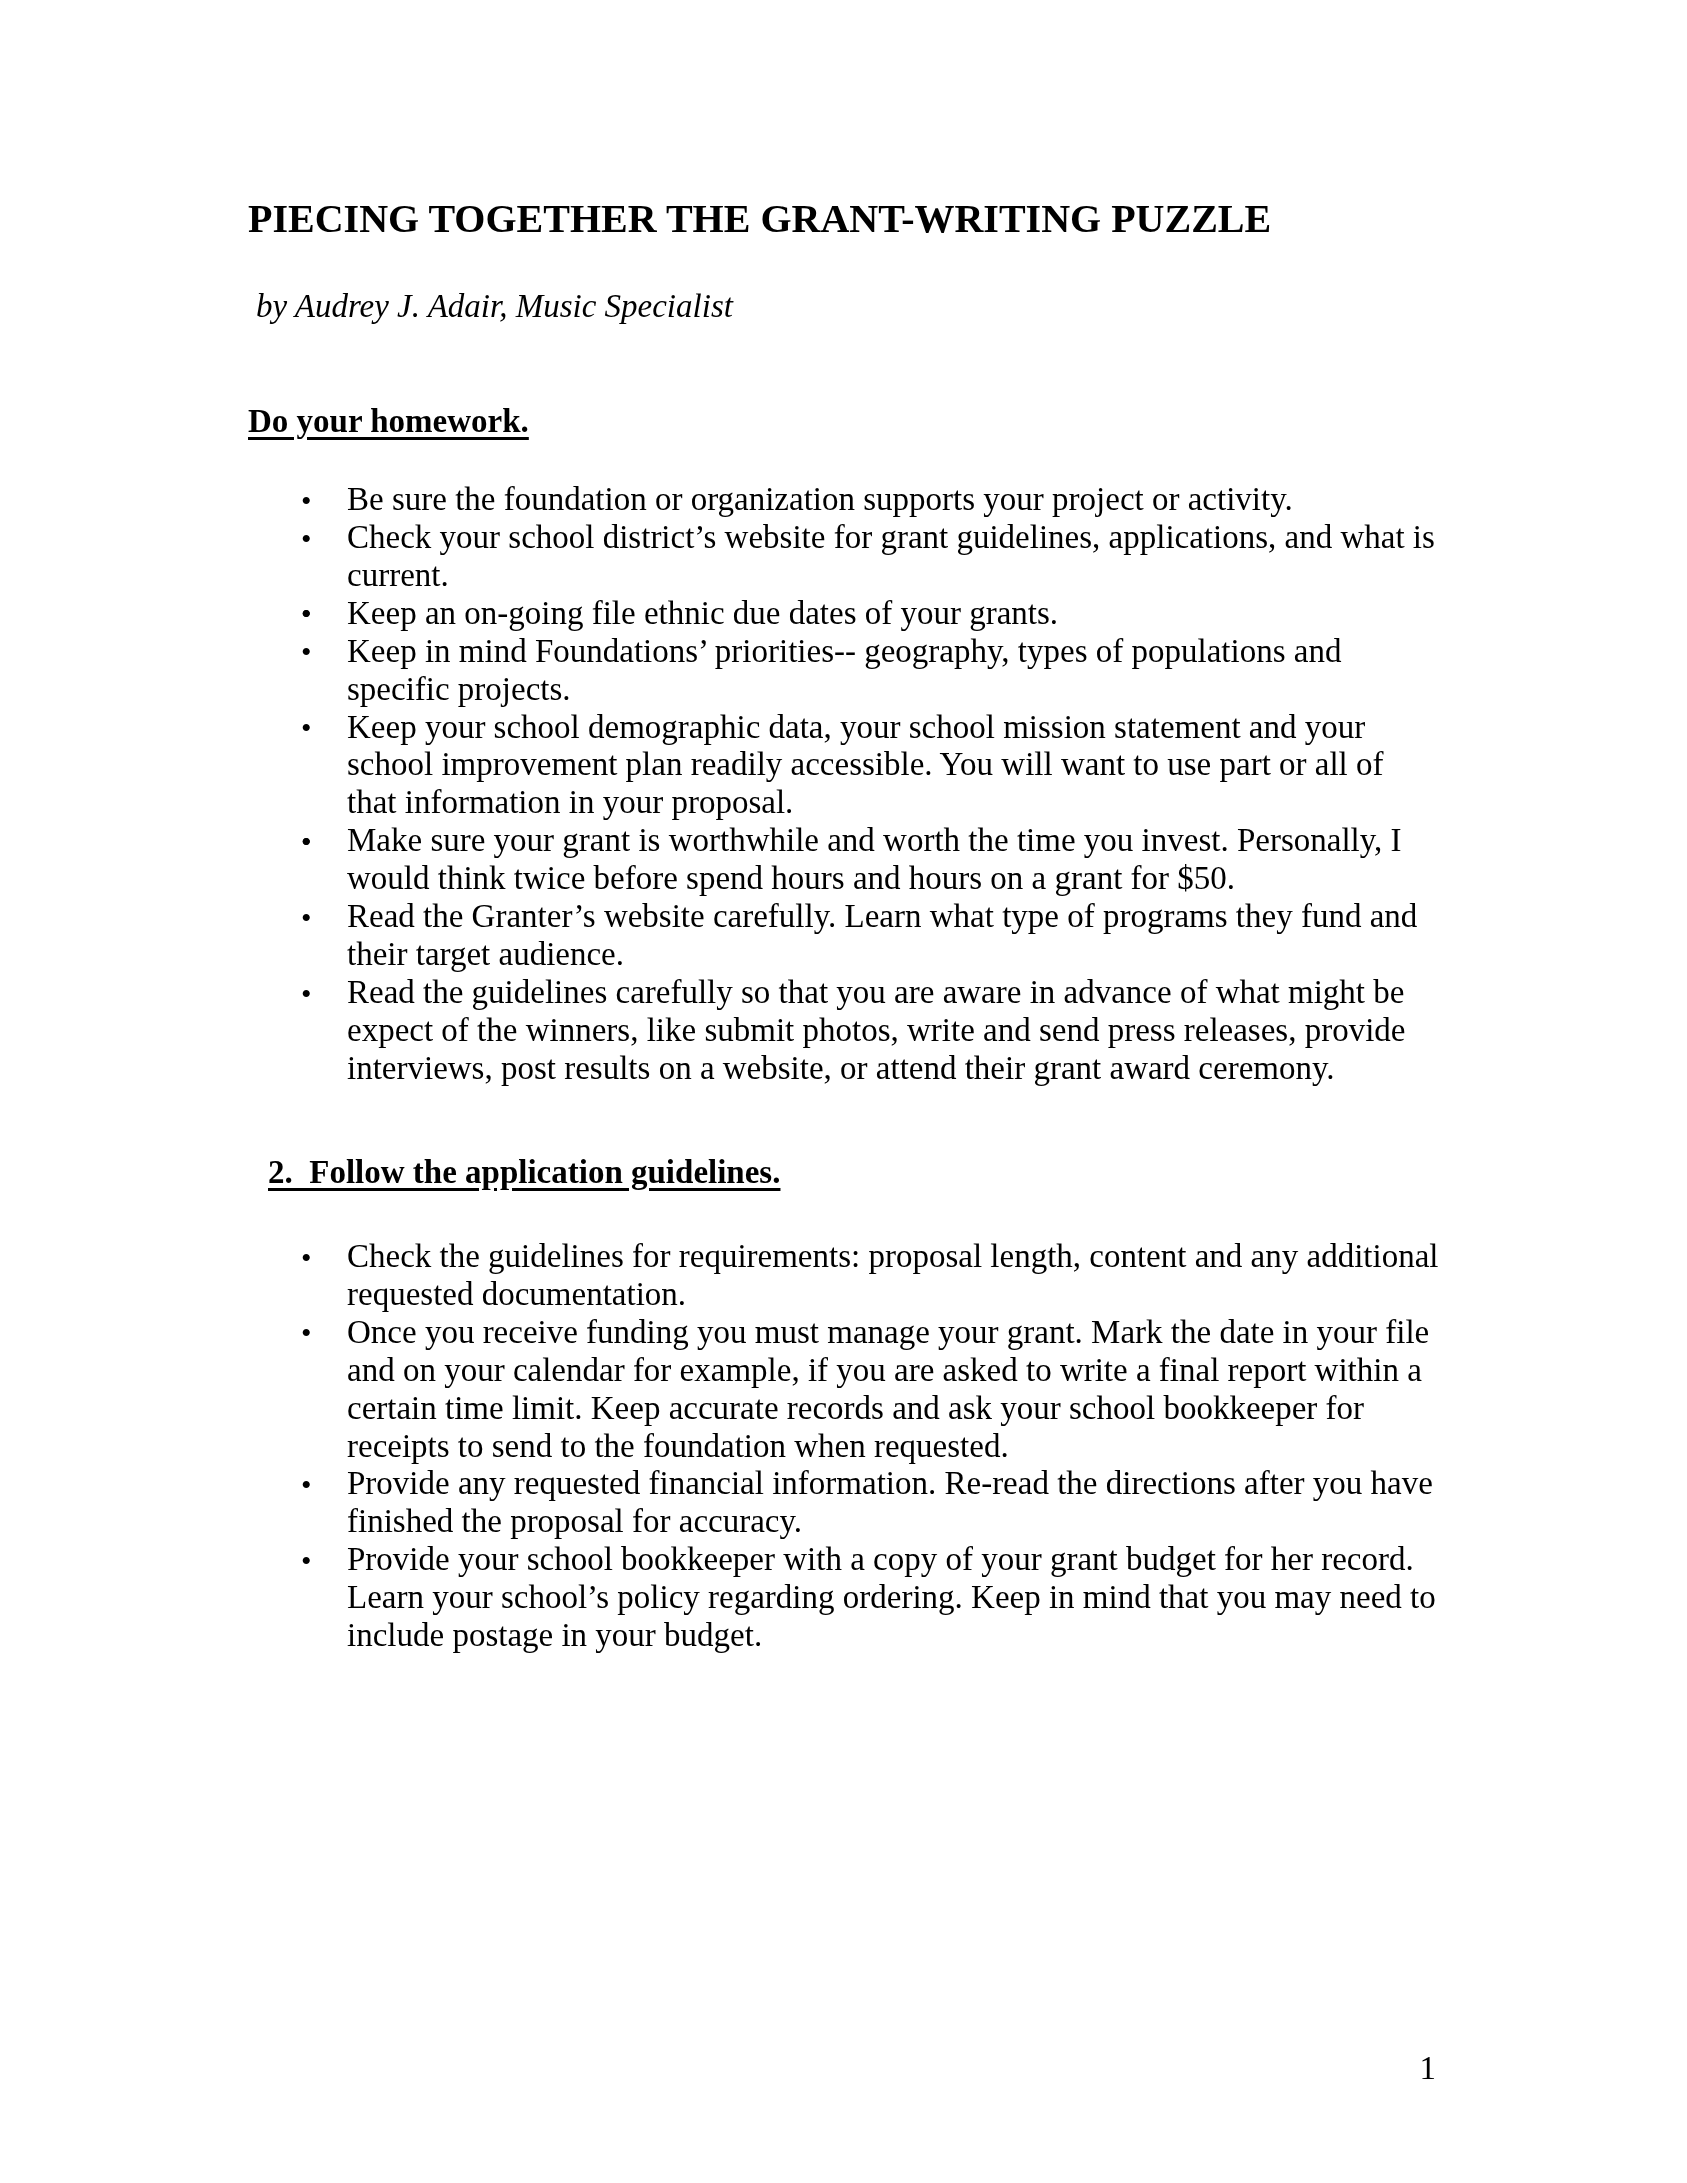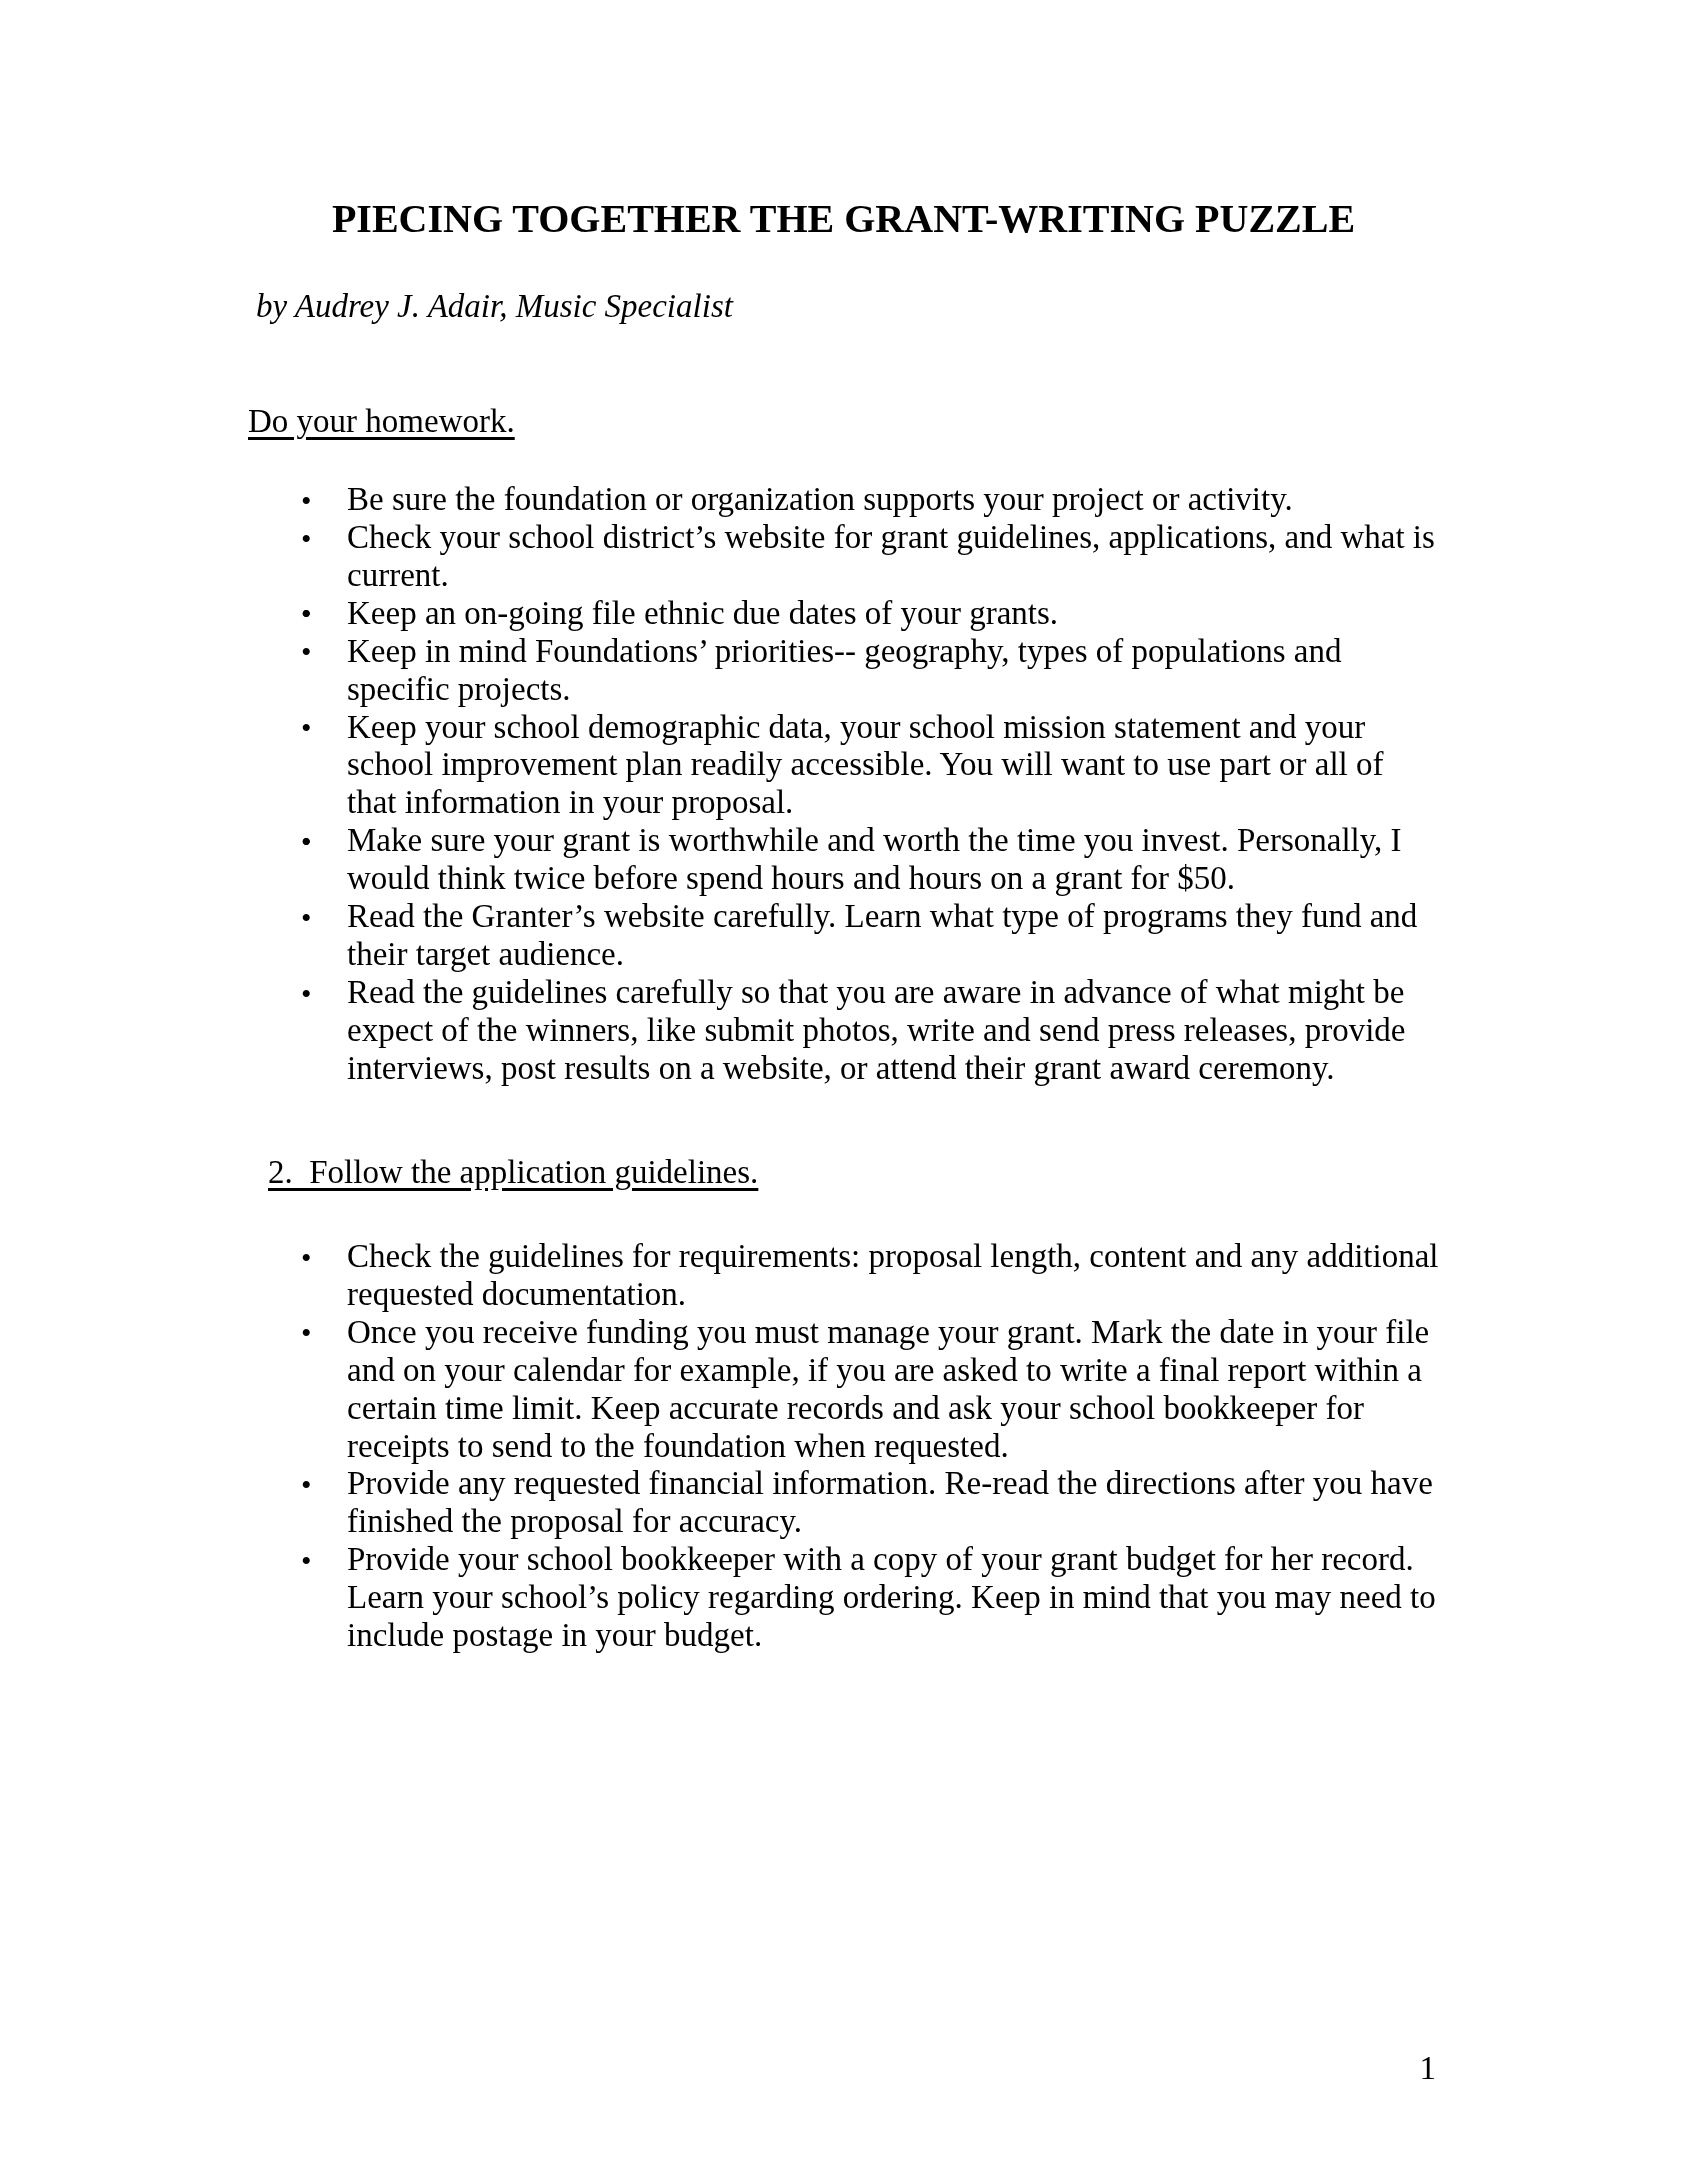--- a/index.html
+++ b/index.html
@@ -19,33 +19,32 @@
     line-height: 1.15;
     box-sizing: border-box;
     padding: 196px 248px 0 248px;
     overflow: hidden;
   }
   .doc-title {
     margin: 0;
     font-size: 40px;
     line-height: 46px;
     font-weight: bold;
-    text-align: center;
     letter-spacing: 0px;
     white-space: nowrap;
   }
   .byline {
     margin: 46px 0 0 8px;
     font-style: italic;
   }
   .section-heading {
     margin: 0;
     font-size: 33px;
     line-height: 1.15;
-    font-weight: normal;
+    font-weight: bold;
     text-decoration: underline;
     text-underline-offset: 4.6px;
     white-space: pre-wrap;
   }
   .heading-1 { margin-top: 77px; }
   .heading-2 { margin-top: 66px; margin-left: 20px; }
   ul.bullet-list {
     list-style: none;
     margin: 0;
     padding: 0;

